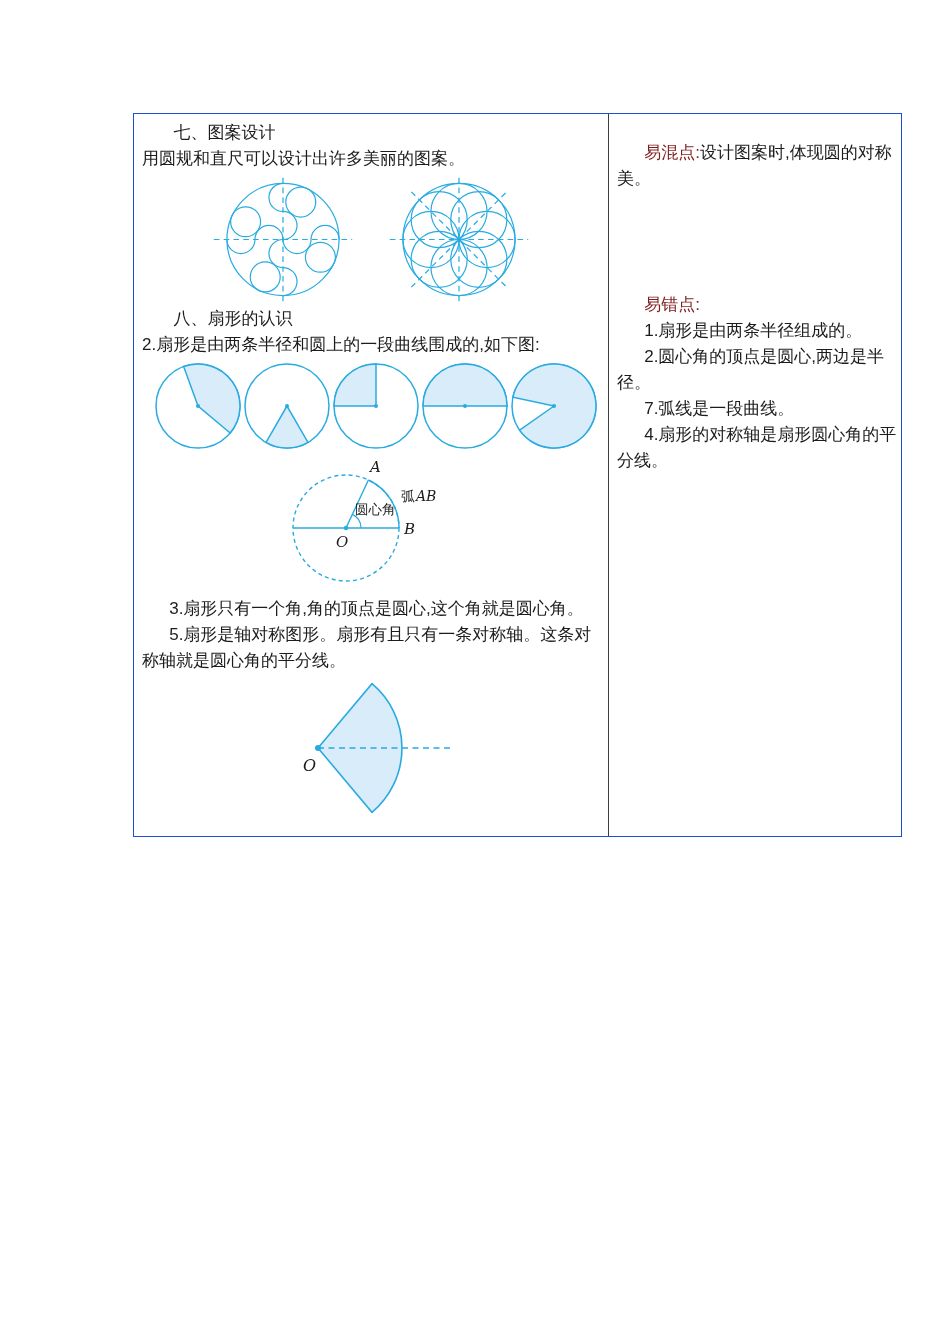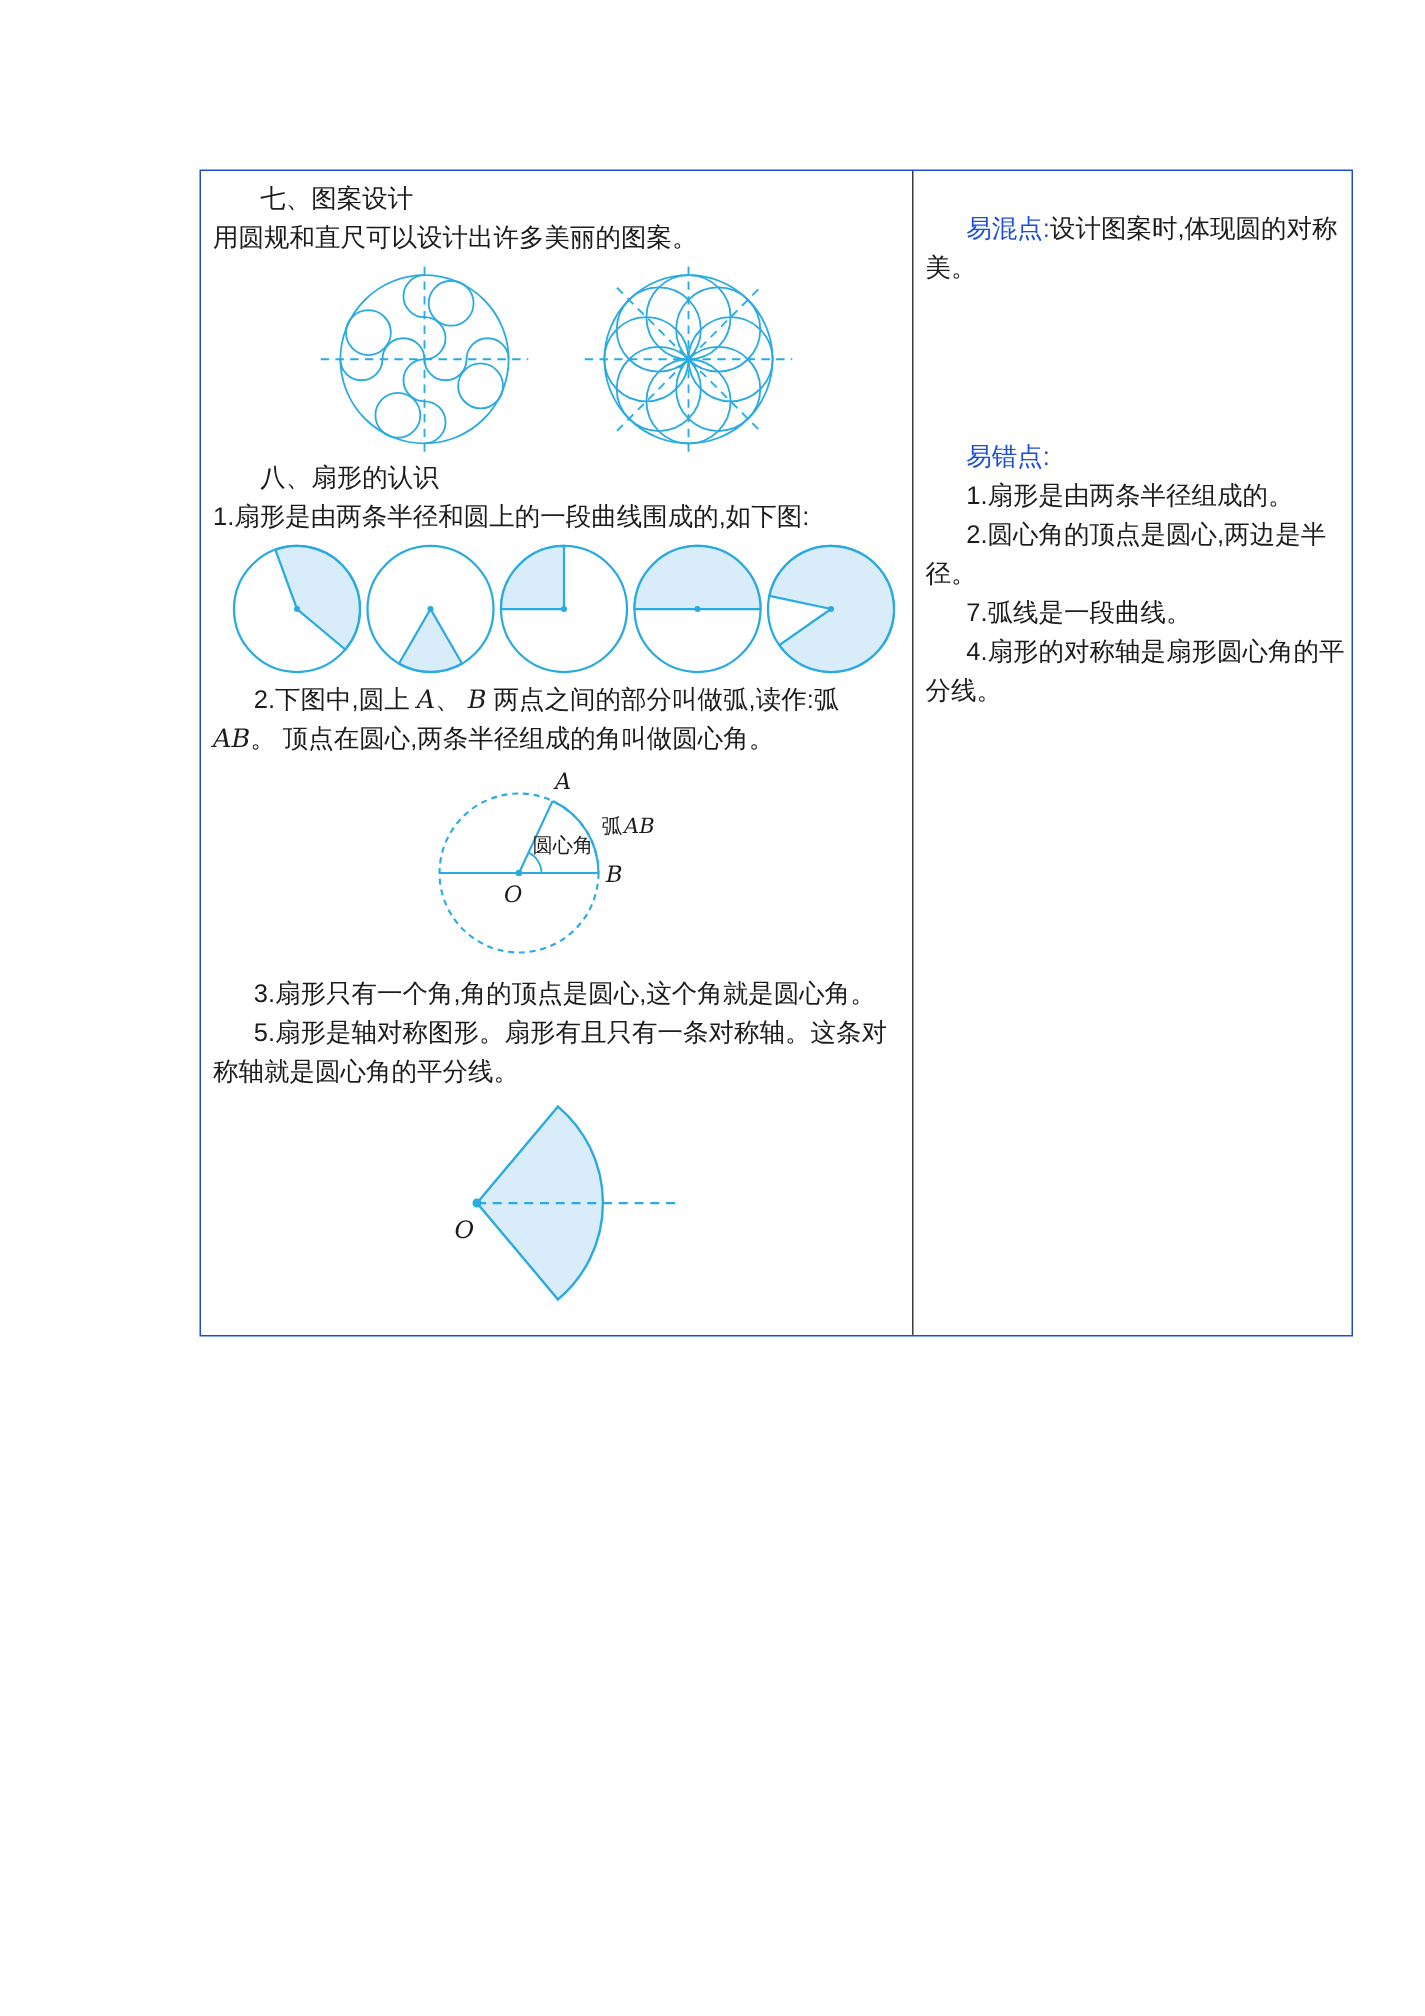--- a/index.html
+++ b/index.html
@@ -10,21 +10,21 @@
   .doc-table{
     position:absolute;left:133px;top:113px;width:767px;
     display:flex;border:1px solid #1d4ed8;background:#fff;
   }
   .cell{box-sizing:border-box;}
   .cell-left{width:474px;padding:6px 8px 12px 8px;}
   .cell-right{width:293px;border-left:1px solid #3d3d3d;padding:26px 4px 12px 8px;}
   p{margin:0;font-size:17px;line-height:26px;}
   .indent{text-indent:1.6em;}
   .h{text-indent:1.85em;}
-  .cyan{color:#1d4ed8;}
+  .cyan{color:#7f1d1d;}
   .errors-block{margin-top:100px;}
   .fig-row{display:flex;justify-content:center;gap:26px;margin:3px 0 2px 0;}
   .circles-fig{margin:3px 0 3px 10px;}
   .arc-fig{margin:2px 0 0 128px;}
   .sector-fig{margin:4px 0 0 146px;}
   svg{display:block;}
   .ser{font-family:"DejaVu Serif","Liberation Serif",serif;font-style:italic;}
   svg text{fill:#1c1c1c;}
 </style>
 </head>
@@ -80,21 +80,21 @@
             <circle cx="58.8" cy="47.8" r="30"></circle>
           <circle cx="50" cy="69" r="30"></circle>
             <circle cx="58.8" cy="90.2" r="30"></circle>
           <circle cx="80" cy="99" r="30"></circle>
             <circle cx="101.2" cy="90.2" r="30"></circle>
         </g>
       </svg>
     </div>
 
     <p class="h">八、扇形的认识</p>
-    <p>1.扇形是由两条半径和圆上的一段曲线围成的,如下图:</p>
+    <p>2.扇形是由两条半径和圆上的一段曲线围成的,如下图:</p>
 
     <svg class="circles-fig" width="448" height="90" viewBox="0 0 448 90">
       <g stroke="#29abe2" stroke-width="1.5">
         <circle cx="46" cy="45" r="42" fill="none"></circle>
         <path d="M46 45 L31.63 5.54 A42 42 0 0 1 78.17 72 Z" fill="#d9ecf9"></path>
         <circle cx="46" cy="45" r="2" fill="#29abe2" stroke="none"></circle>
 
         <circle cx="135" cy="45" r="42" fill="none"></circle>
         <path d="M135 45 L114 81.37 A42 42 0 0 0 156 81.37 Z" fill="#d9ecf9"></path>
         <circle cx="135" cy="45" r="2" fill="#29abe2" stroke="none"></circle>
@@ -106,21 +106,20 @@
         <circle cx="313" cy="45" r="42" fill="none"></circle>
         <path d="M271 45 A42 42 0 0 1 355 45 Z" fill="#d9ecf9"></path>
         <circle cx="313" cy="45" r="2" fill="#29abe2" stroke="none"></circle>
 
         <circle cx="402" cy="45" r="42" fill="none"></circle>
         <path d="M402 45 L360.92 36.27 A42 42 0 1 1 367.60 69.09 Z" fill="#d9ecf9"></path>
         <circle cx="402" cy="45" r="2" fill="#29abe2" stroke="none"></circle>
       </g>
     </svg>
 
-    <p class="indent"><span>2.下图中,圆上 </span><span class="ser">A</span><span>、 </span><span class="ser">B</span><span> 两点之间的部分叫做弧,读作:弧 </span><span class="ser">AB</span><span>。 顶点在圆心,两条半径组成的角叫做圆心角。</span></p>
 
     <div class="arc-fig">
       <svg width="205" height="142" viewBox="0 0 205 142">
         <g stroke="#29abe2" fill="none" stroke-width="1.4">
           <circle cx="76" cy="74" r="53" stroke-dasharray="4 3.2"></circle>
           <line x1="23" y1="74" x2="129" y2="74"></line>
           <line x1="76" y1="74" x2="98.4" y2="26"></line>
           <path d="M98.4 26 A53 53 0 0 1 129 74"></path>
           <path d="M91 74 A15 15 0 0 0 82.3 60.4" stroke-width="1.2"></path>
         </g>

